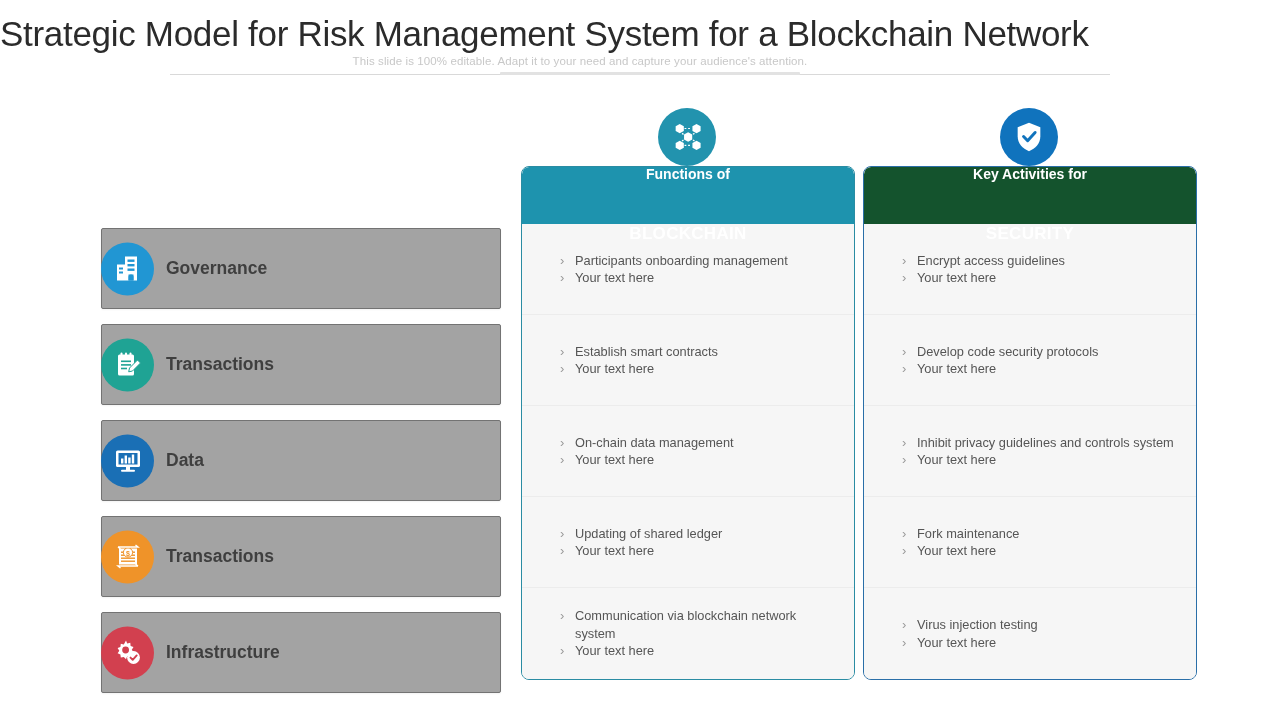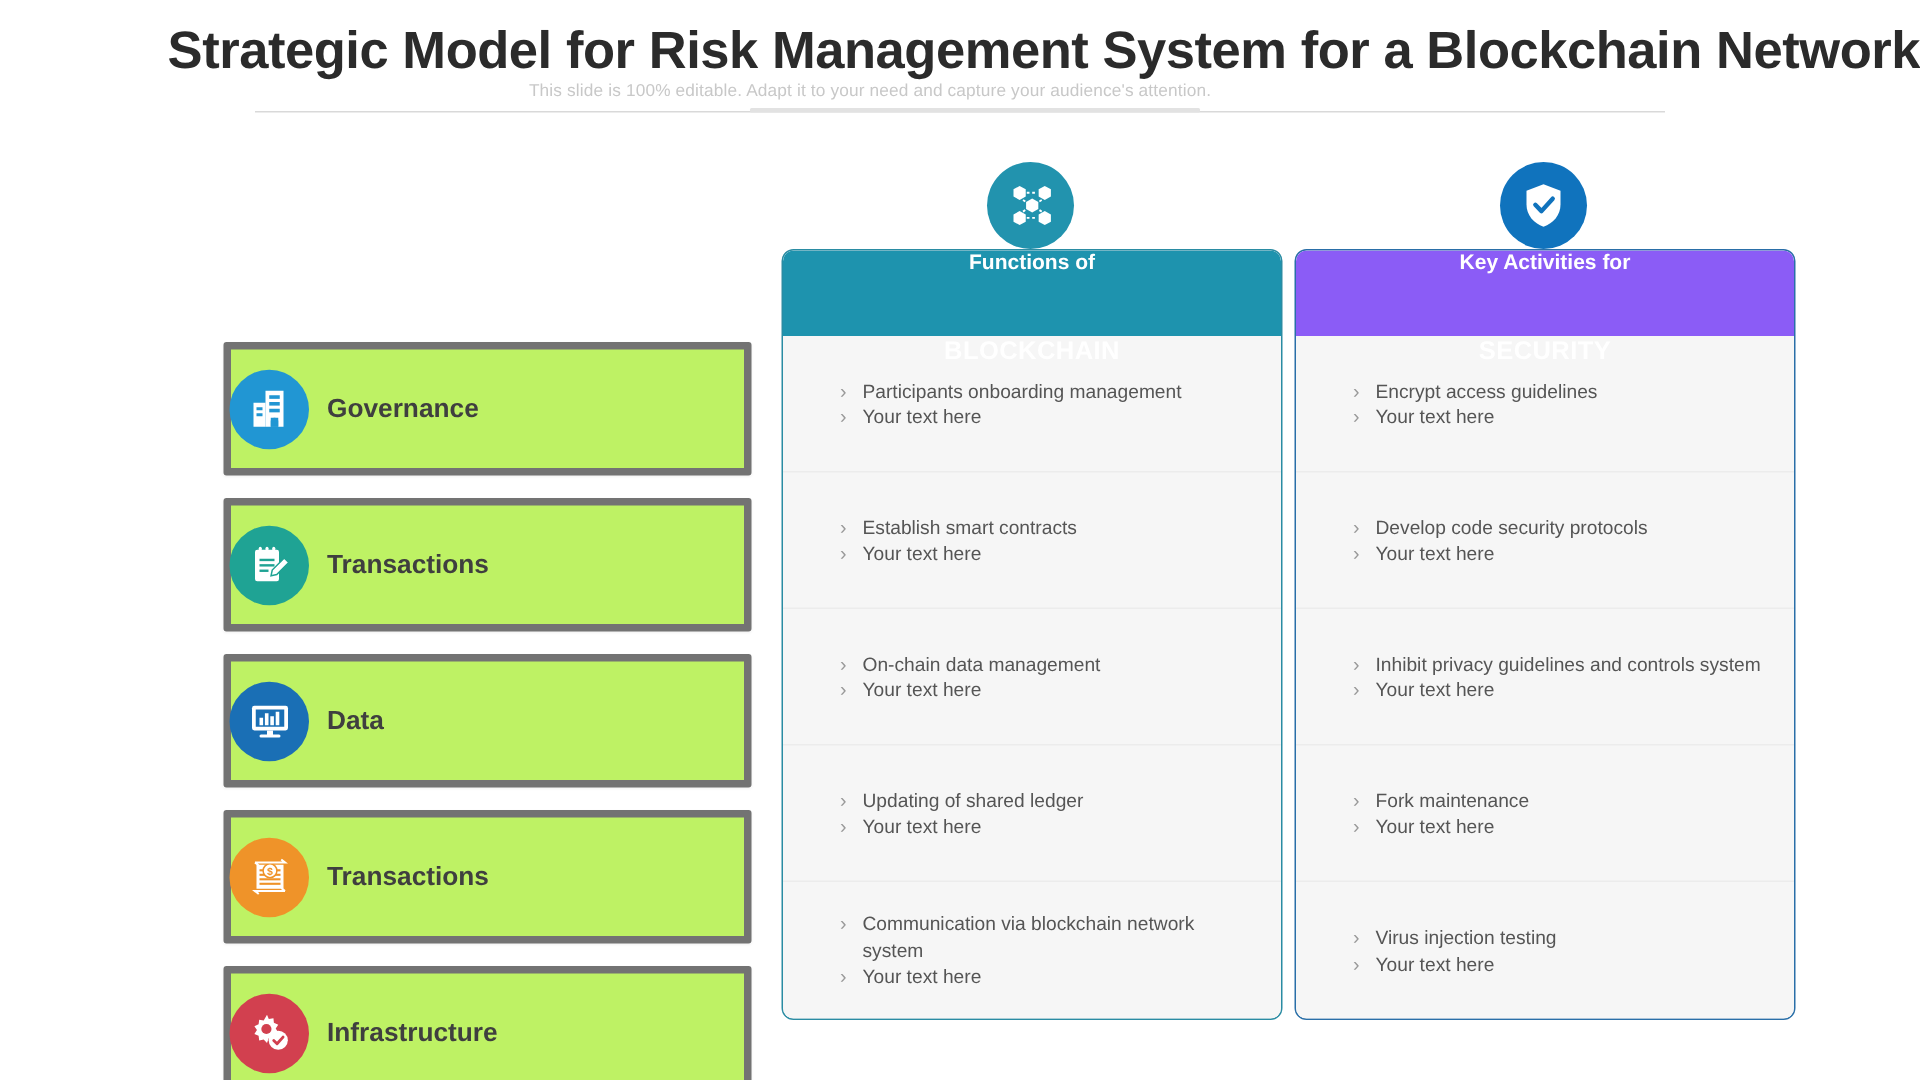--- a/index.html
+++ b/index.html
@@ -21,23 +21,23 @@
     top: 0;
     left: 0;
     width: 1280px;
     height: 95px;
   }
   .slide-title {
     position: absolute;
     top: 14px;
     left: 0;
     width: 1280px;
-    text-align: right;
+    text-align: left;
     font-size: 35px;
-    font-weight: 700;
+    font-weight: 400;
     color: #2b2b2b;
     letter-spacing: -0.3px;
     white-space: nowrap;
   }
   .slide-subtitle {
     position: absolute;
     top: 55px;
     left: 0;
     width: 1160px;
     text-align: center;
@@ -67,27 +67,26 @@
   .sidebar {
     position: absolute;
     left: 101px;
     top: 228px;
     width: 400px;
   }
   .sidebar-item {
     position: relative;
     height: 79px;
     margin-bottom: 15px;
-    background: #bef264;
-    border: 5px solid #737373;
+    background: #a3a3a3;
+    border: 1px solid #737373;
     border-radius: 2px;
     display: flex;
     align-items: center;
     box-shadow: 0 1px 2px rgba(0,0,0,0.05);
-    margin-left: 48px;
   }
   .sidebar-icon {
     position: absolute;
     left: -1px;
     top: 50%;
     transform: translateY(-50%);
     width: 53px;
     height: 53px;
     border-radius: 50%;
     display: flex;
@@ -346,21 +345,21 @@
         </div>
       </div>
     </div>
     <div class="column-badge security" style="background: rgb(16, 115, 189);">
       <svg xmlns="http://www.w3.org/2000/svg" width="34" height="34" viewBox="0 0 30 30">
         <path d="M15 2.5l10 3.8v8.1c0 6.3-4.3 11.1-10 13.1-5.7-2-10-6.8-10-13.1V6.3z" fill="#fff"></path>
         <path d="M10.2 14.6l3.6 3.7 6.6-7.3" stroke="#1073bd" stroke-width="2.6" fill="none" stroke-linecap="round" stroke-linejoin="round"></path>
       </svg>
     </div>
     <div class="column security" style="border-color: rgb(42, 111, 168);">
-      <div class="column-header security" style="background: #8b5cf6;">
+      <div class="column-header security" style="background: #14532d;">
         <div class="header-line1">Key Activities  for</div>
         <div class="header-line2">SECURITY</div>
       </div>
       <div class="column-body">
         <div class="column-row">
           <div class="row-bullet-line">
             <span class="bullet-mark">›</span>
             <span class="bullet-text">Encrypt access guidelines</span>
           </div>
           <div class="row-bullet-line">

